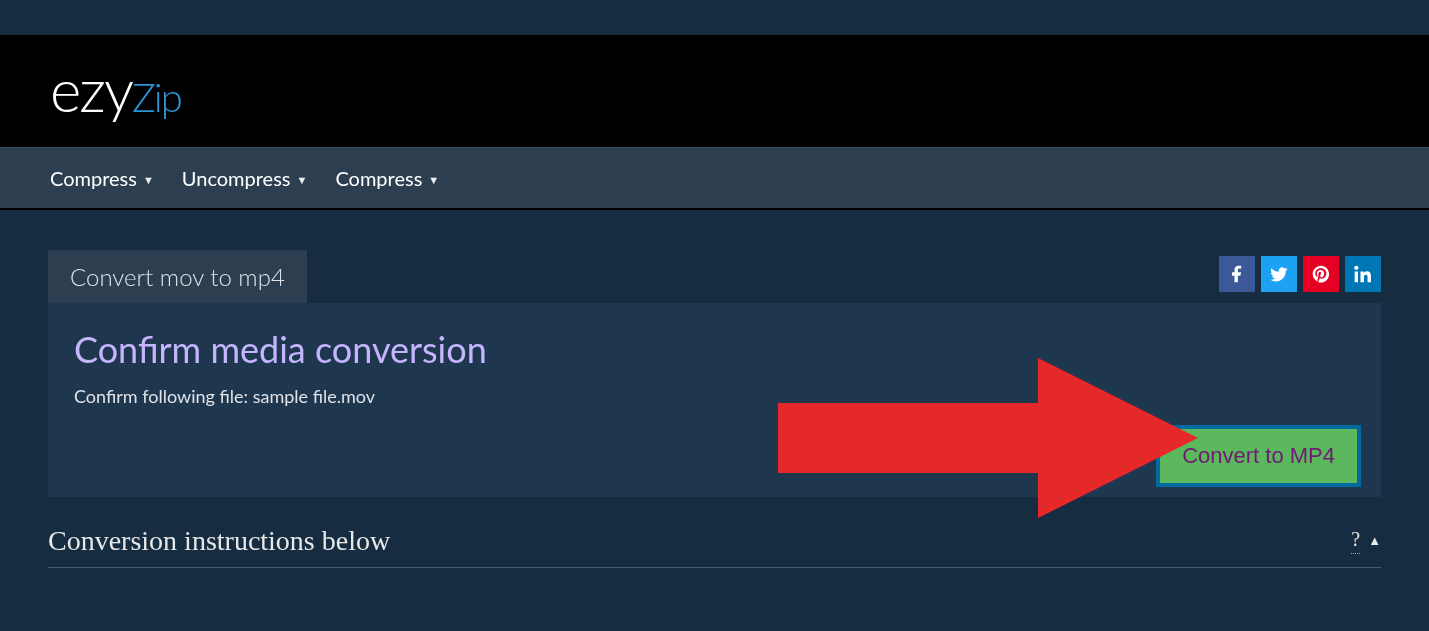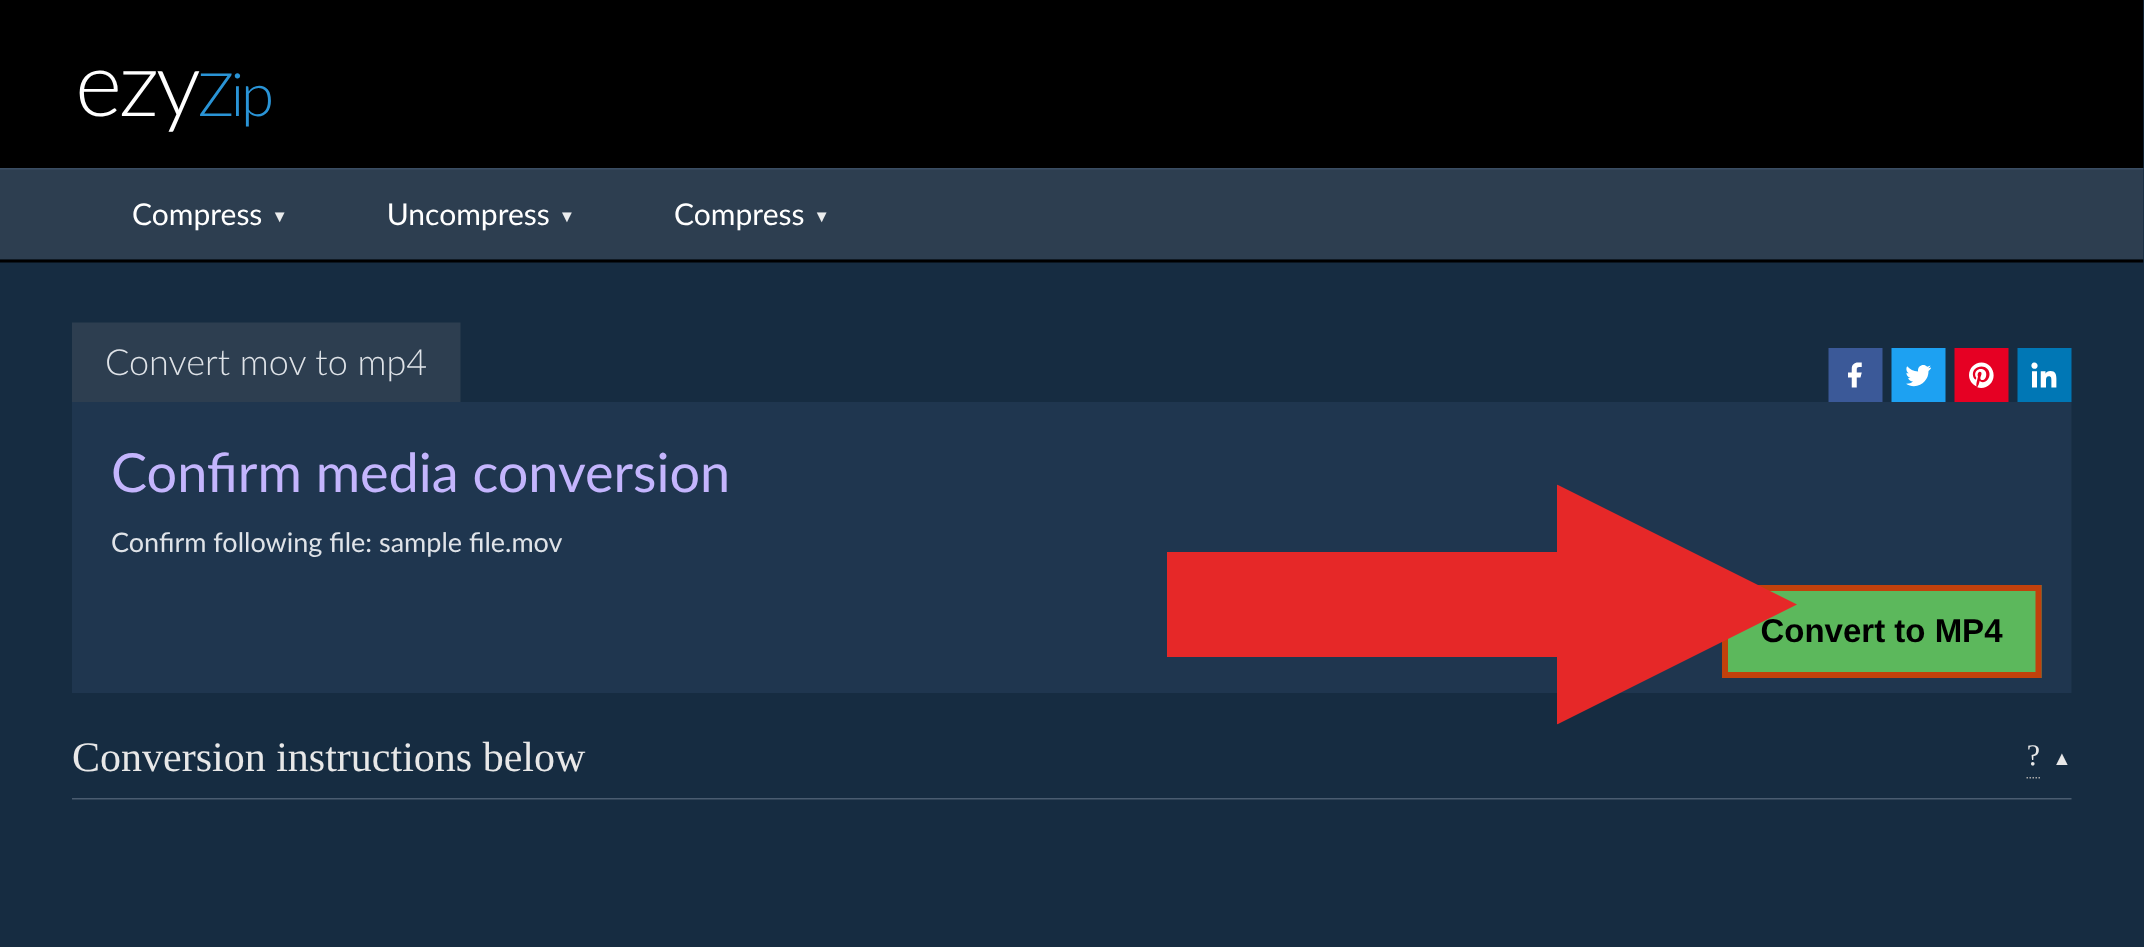--- a/index.html
+++ b/index.html
@@ -8,20 +8,21 @@
       background: #162c41;
       color: #e0e0e0;
       width: 1429px;
       height: 631px;
       overflow: hidden;
     }
     
     .header {
       background: #000;
       padding: 18px 50px 22px;
+      margin-top: 35px;
     }
     .logo {
       display: flex;
       align-items: baseline;
     }
     .logo-ezy {
       font-size: 60px;
       font-weight: 300;
       color: #fff;
       letter-spacing: -2px;
@@ -63,39 +64,38 @@
       gap: 28px;
     }
     .nav-item {
       color: #fff;
       font-size: 20px;
       padding: 18px 0;
       cursor: pointer;
       display: flex;
       align-items: center;
       gap: 6px;
-      margin-left: 38px;
     }
     .caret {
       font-size: 11px;
       opacity: 0.9;
       margin-top: 2px;
     }
     .hr-dark {
       border: 0;
       border-top: 2px solid #000;
     }
     
     .main {
       padding: 40px 48px 0;
     }
     .tab-row {
       display: flex;
       justify-content: space-between;
-      align-items: flex-end;
+      align-items: flex-start;
     }
     .tab {
       background: #2d3e50;
       color: #dfe3e8;
       font-size: 24px;
       font-weight: 300;
       padding: 12px 22px;
     }
     .socials {
       display: flex;
@@ -130,24 +130,24 @@
     .panel p.subline {
       font-size: 18px;
       color: #dfe3e8;
       margin-bottom: 80px;
     }
     .convert-btn {
       position: absolute;
       right: 20px;
       bottom: 10px;
       background: #5cb85c;
-      border: 4px solid #c2410c;
-      color: #000000;
+      border: 4px solid #0369a1;
+      color: #701a75;
       font-size: 22px;
-      font-weight: 700;
+      font-weight: 400;
       padding: 14px 22px;
       cursor: pointer;
     }
     .arrow-annotation {
       position: absolute;
       left: 730px;
       top: 55px;
       pointer-events: none;
     }
     

